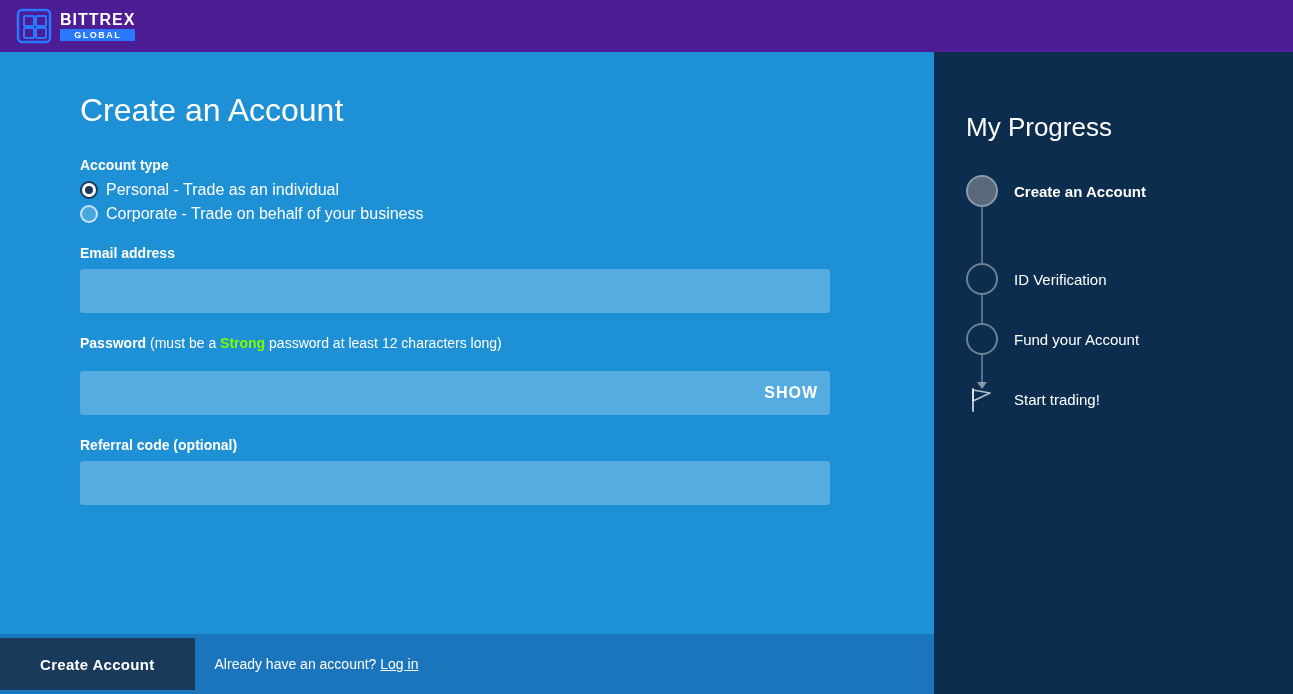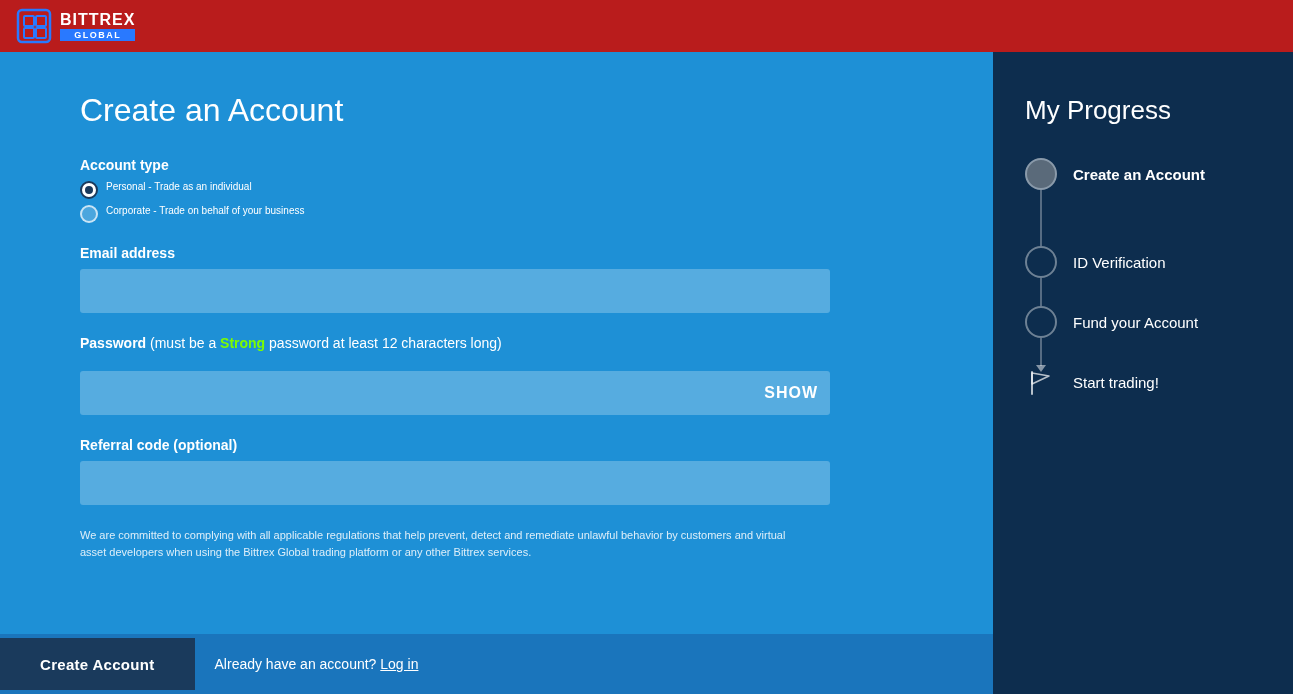--- a/index.html
+++ b/index.html
@@ -1,20 +1,20 @@
 <!DOCTYPE html>
 <html><head>
   <meta charset="utf-8">
   <style>
     * { margin: 0; padding: 0; box-sizing: border-box; }
     body { font-family: Arial, sans-serif; background: #1a3a5c; width: 1293px; height: 694px; overflow: hidden; display: flex; flex-direction: column; }
 
     
     .header {
-      background: #b91c1c;
+      background: #4c1d95;
       height: 52px;
       display: flex;
       align-items: center;
       padding: 0 16px;
       flex-shrink: 0;
     }
     .logo-container {
       display: flex;
       align-items: center;
       gap: 8px;
@@ -75,24 +75,24 @@
       margin-bottom: 8px;
       display: block;
     }
 
     .account-type-section {
       margin-bottom: 22px;
     }
 
     .radio-option {
       display: flex;
-      align-items: flex-start;
+      align-items: flex-end;
       gap: 8px;
       color: white;
-      font-size: 10px;
+      font-size: 16px;
       margin-bottom: 6px;
       cursor: pointer;
     }
 
     .radio-btn {
       width: 18px;
       height: 18px;
       border-radius: 50%;
       border: 2px solid white;
       display: flex;
@@ -214,22 +214,22 @@
       margin-left: 20px;
     }
     .login-link-text a {
       color: white;
       text-decoration: underline;
     }
 
     
     .sidebar {
       background: #0d2d4e;
-      width: 300px;
-      padding: 43px 32px;
+      width: 359px;
+      padding: 60px 32px;
       flex-shrink: 0;
     }
 
     .progress-title {
       color: white;
       font-size: 26px;
       font-weight: 400;
       margin-bottom: 32px;
     }
 
@@ -358,21 +358,20 @@
         <input type="password" class="text-input" style="">
         <button class="show-btn">SHOW</button>
       </div>
     </div>
 
     <div class="form-field">
       <label class="field-label">Referral code (optional)</label>
       <input type="text" class="text-input" style="">
     </div>
 
-    <p class="disclaimer-text">We are committed to complying with all applicable regulations that help prevent, detect and remediate unlawful behavior by customers and virtual asset developers when using the Bittrex Global trading platform or any other Bittrex services.</p>
 
     <div class="bottom-bar">
       <button class="create-account-btn">Create Account</button>
       <span class="login-link-text">
         <span>Already have an account?</span>
         <a href="#">Log in</a>
       </span>
     </div>
   </div>
 

